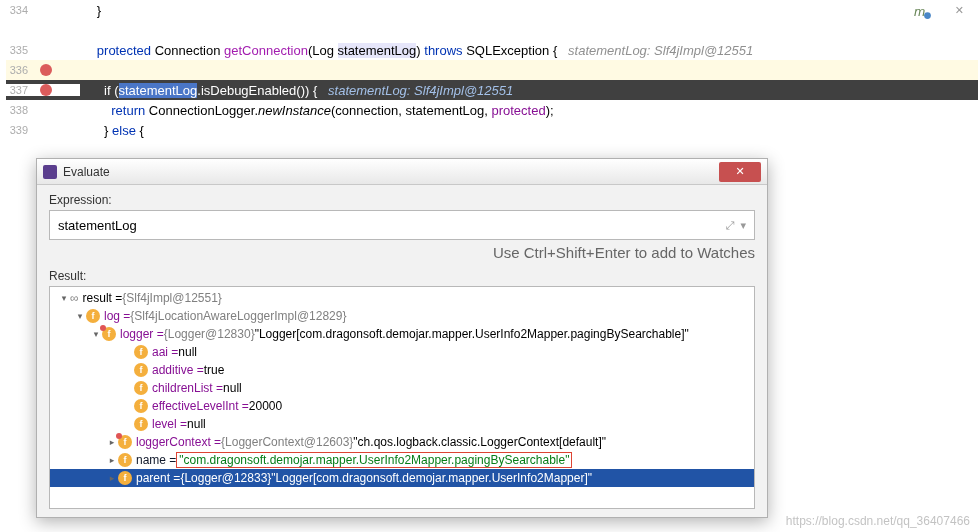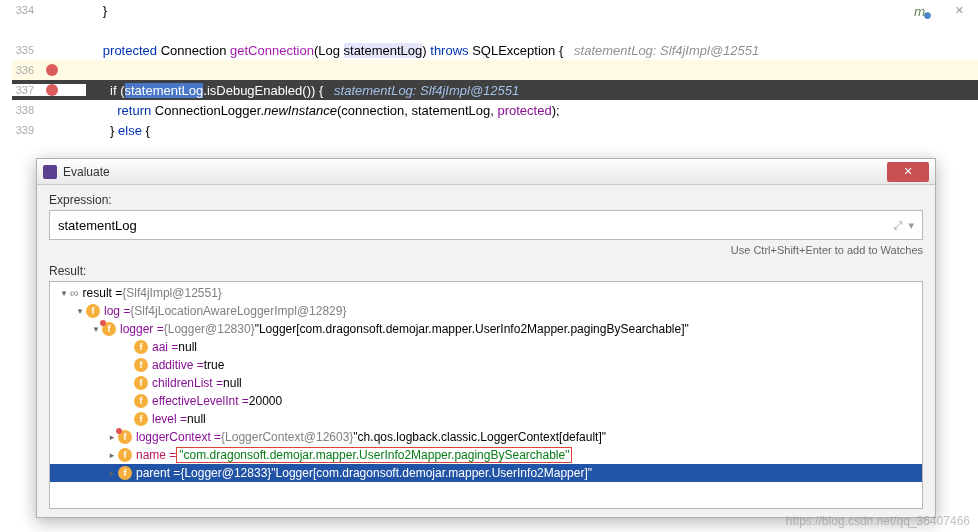--- a/index.html
+++ b/index.html
@@ -1,47 +1,47 @@
 <!DOCTYPE html>
 <html><head>
 <meta charset="utf-8">
 <style>
 * { margin: 0; padding: 0; box-sizing: border-box; font-family: "Segoe UI", Arial, sans-serif; }
 body { width: 978px; height: 532px; background: #fff; overflow: hidden; position: relative; }
 
-.code-area { position: absolute; top: 0; left: 12px; right: 0; height: 129px; background: #fff; font-family: "JetBrains Mono", Consolas, monospace; font-size: 13px; }
+.code-area { position: absolute; top: 0; left: 6px; right: 0; height: 129px; background: #fff; font-family: "JetBrains Mono", Consolas, monospace; font-size: 13px; }
 .code-line { display: flex; align-items: center; height: 20px; }
 .ln { width: 30px; text-align: right; color: #adadad; font-size: 11px; padding-right: 8px; user-select: none; }
 .gutter { width: 44px; display: flex; align-items: center; justify-content: flex-start; padding-left: 4px; }
 .bp { width: 12px; height: 12px; border-radius: 50%; background: #db5c5c; }
 .code-txt { white-space: pre; padding-left: 6px; }
 .code-line.hl-yellow { background: #fffae3; }
 .code-line.hl-blue { background: #404040; color: #fff; }
 .kw { color: #0033b3; }
 .mtd { color: #a21caf; }
 .fld { color: #871094; }
 .hl-blue .sel { background: #4a76c7; }
 .hl-blue .cm2 { color: #a3c0e8; font-style: italic; }
 .hint { color: #909090; font-style: italic; }
 
 .topright-icon { position: absolute; top: 2px; right: 46px; width: 18px; height: 18px; }
 .topright-close { position: absolute; top: 4px; right: 14px; color: #999; font-size: 11px; }
 
-.evaluate-dialog { position: absolute; top: 158px; left: 36px; width: 900px; height: 360px; background: #f2f2f2; border: 1px solid #b0b0b0; box-shadow: 0 4px 16px rgba(0,0,0,.3); display: flex; flex-direction: column; }
+.evaluate-dialog { position: absolute; top: 158px; left: 36px; width: 732px; height: 360px; background: #f2f2f2; border: 1px solid #b0b0b0; box-shadow: 0 4px 16px rgba(0,0,0,.3); display: flex; flex-direction: column; }
 .titlebar { height: 26px; background: linear-gradient(#fff,#e8e8e8); border-bottom: 1px solid #c8c8c8; display: flex; align-items: center; padding: 0 6px; }
 .title-icon { width: 14px; height: 14px; background: #5b3e8e; margin-right: 6px; border-radius: 2px; }
 .title-text { font-size: 12px; color: #333; flex: 1; }
 .close-btn { width: 42px; height: 20px; background: #c75050; color: #fff; display: flex; align-items: center; justify-content: center; border-radius: 2px; font-size: 11px; cursor: pointer; }
 
 .dlg-body { padding: 8px 12px; display: flex; flex-direction: column; flex: 1; overflow: hidden; }
 .lbl { font-size: 12px; color: #333; margin-bottom: 3px; }
 .expr-input { width: 100%; height: 30px; border: 1px solid #b8b8b8; background: #fff; padding: 4px 8px; font-family: Consolas, monospace; font-size: 13px; display: flex; align-items: center; justify-content: space-between; }
 .expr-actions { display: flex; gap: 6px; }
 .expr-ico { color: #999; font-size: 11px; }
-.hint-right { font-size: 11px; color: #666; text-align: right; margin-top: 4px; margin-bottom: 8px; }
+.hint-right { font-size: 15px; color: #666; text-align: right; margin-top: 4px; margin-bottom: 8px; }
 
 .result-box { flex: 1; border: 1px solid #b8b8b8; background: #fff; display: flex; flex-direction: column; overflow: hidden; }
 .tree { flex: 1; overflow: auto; font-size: 12px; padding: 2px 0; }
 .tree-row { display: flex; align-items: center; height: 18px; padding-left: 6px; white-space: nowrap; }
 .tree-row.sel-row { background: #2154a6; color: #fff; }
 .tree-row.sel-row .gray, .tree-row.sel-row .val { color: #fff; }
 .arrow { width: 12px; display: inline-flex; justify-content: center; color: #666; font-size: 9px; }
 .node-ico { width: 14px; height: 14px; border-radius: 50%; display: inline-flex; align-items: center; justify-content: center; font-size: 9px; font-weight: bold; margin-right: 4px; }
 .ico-f { background: #f4af3d; color: #fff; }
 .ico-fp { background: #f4af3d; color: #fff; position: relative; }
@@ -181,21 +181,21 @@
         <div class="tree-row pad3">
             <span class="arrow">▸</span>
             <span class="node-ico ico-fp">f</span>
             <span style="color:#871094">loggerContext = </span>
             <span class="gray">{LoggerContext@12603}</span>
             <span class="val"> "ch.qos.logback.classic.LoggerContext[default]"</span>
           </div>
         <div class="tree-row pad3">
             <span class="arrow">▸</span>
             <span class="node-ico ico-f">f</span>
-            <span style="color:#be185d">name = </span>
+            <span style="color:#0f172a">name = </span>
             <span class="valstr redbox">"com.dragonsoft.demojar.mapper.UserInfo2Mapper.pagingBySearchable"</span>
           </div>
         <div class="tree-row pad3 sel-row">
             <span class="arrow">▸</span>
             <span class="node-ico ico-f">f</span>
             <span>parent = </span>
             <span class="gray">{Logger@12833}</span>
             <span class="val"> "Logger[com.dragonsoft.demojar.mapper.UserInfo2Mapper]"</span>
           </div>
       </div>

